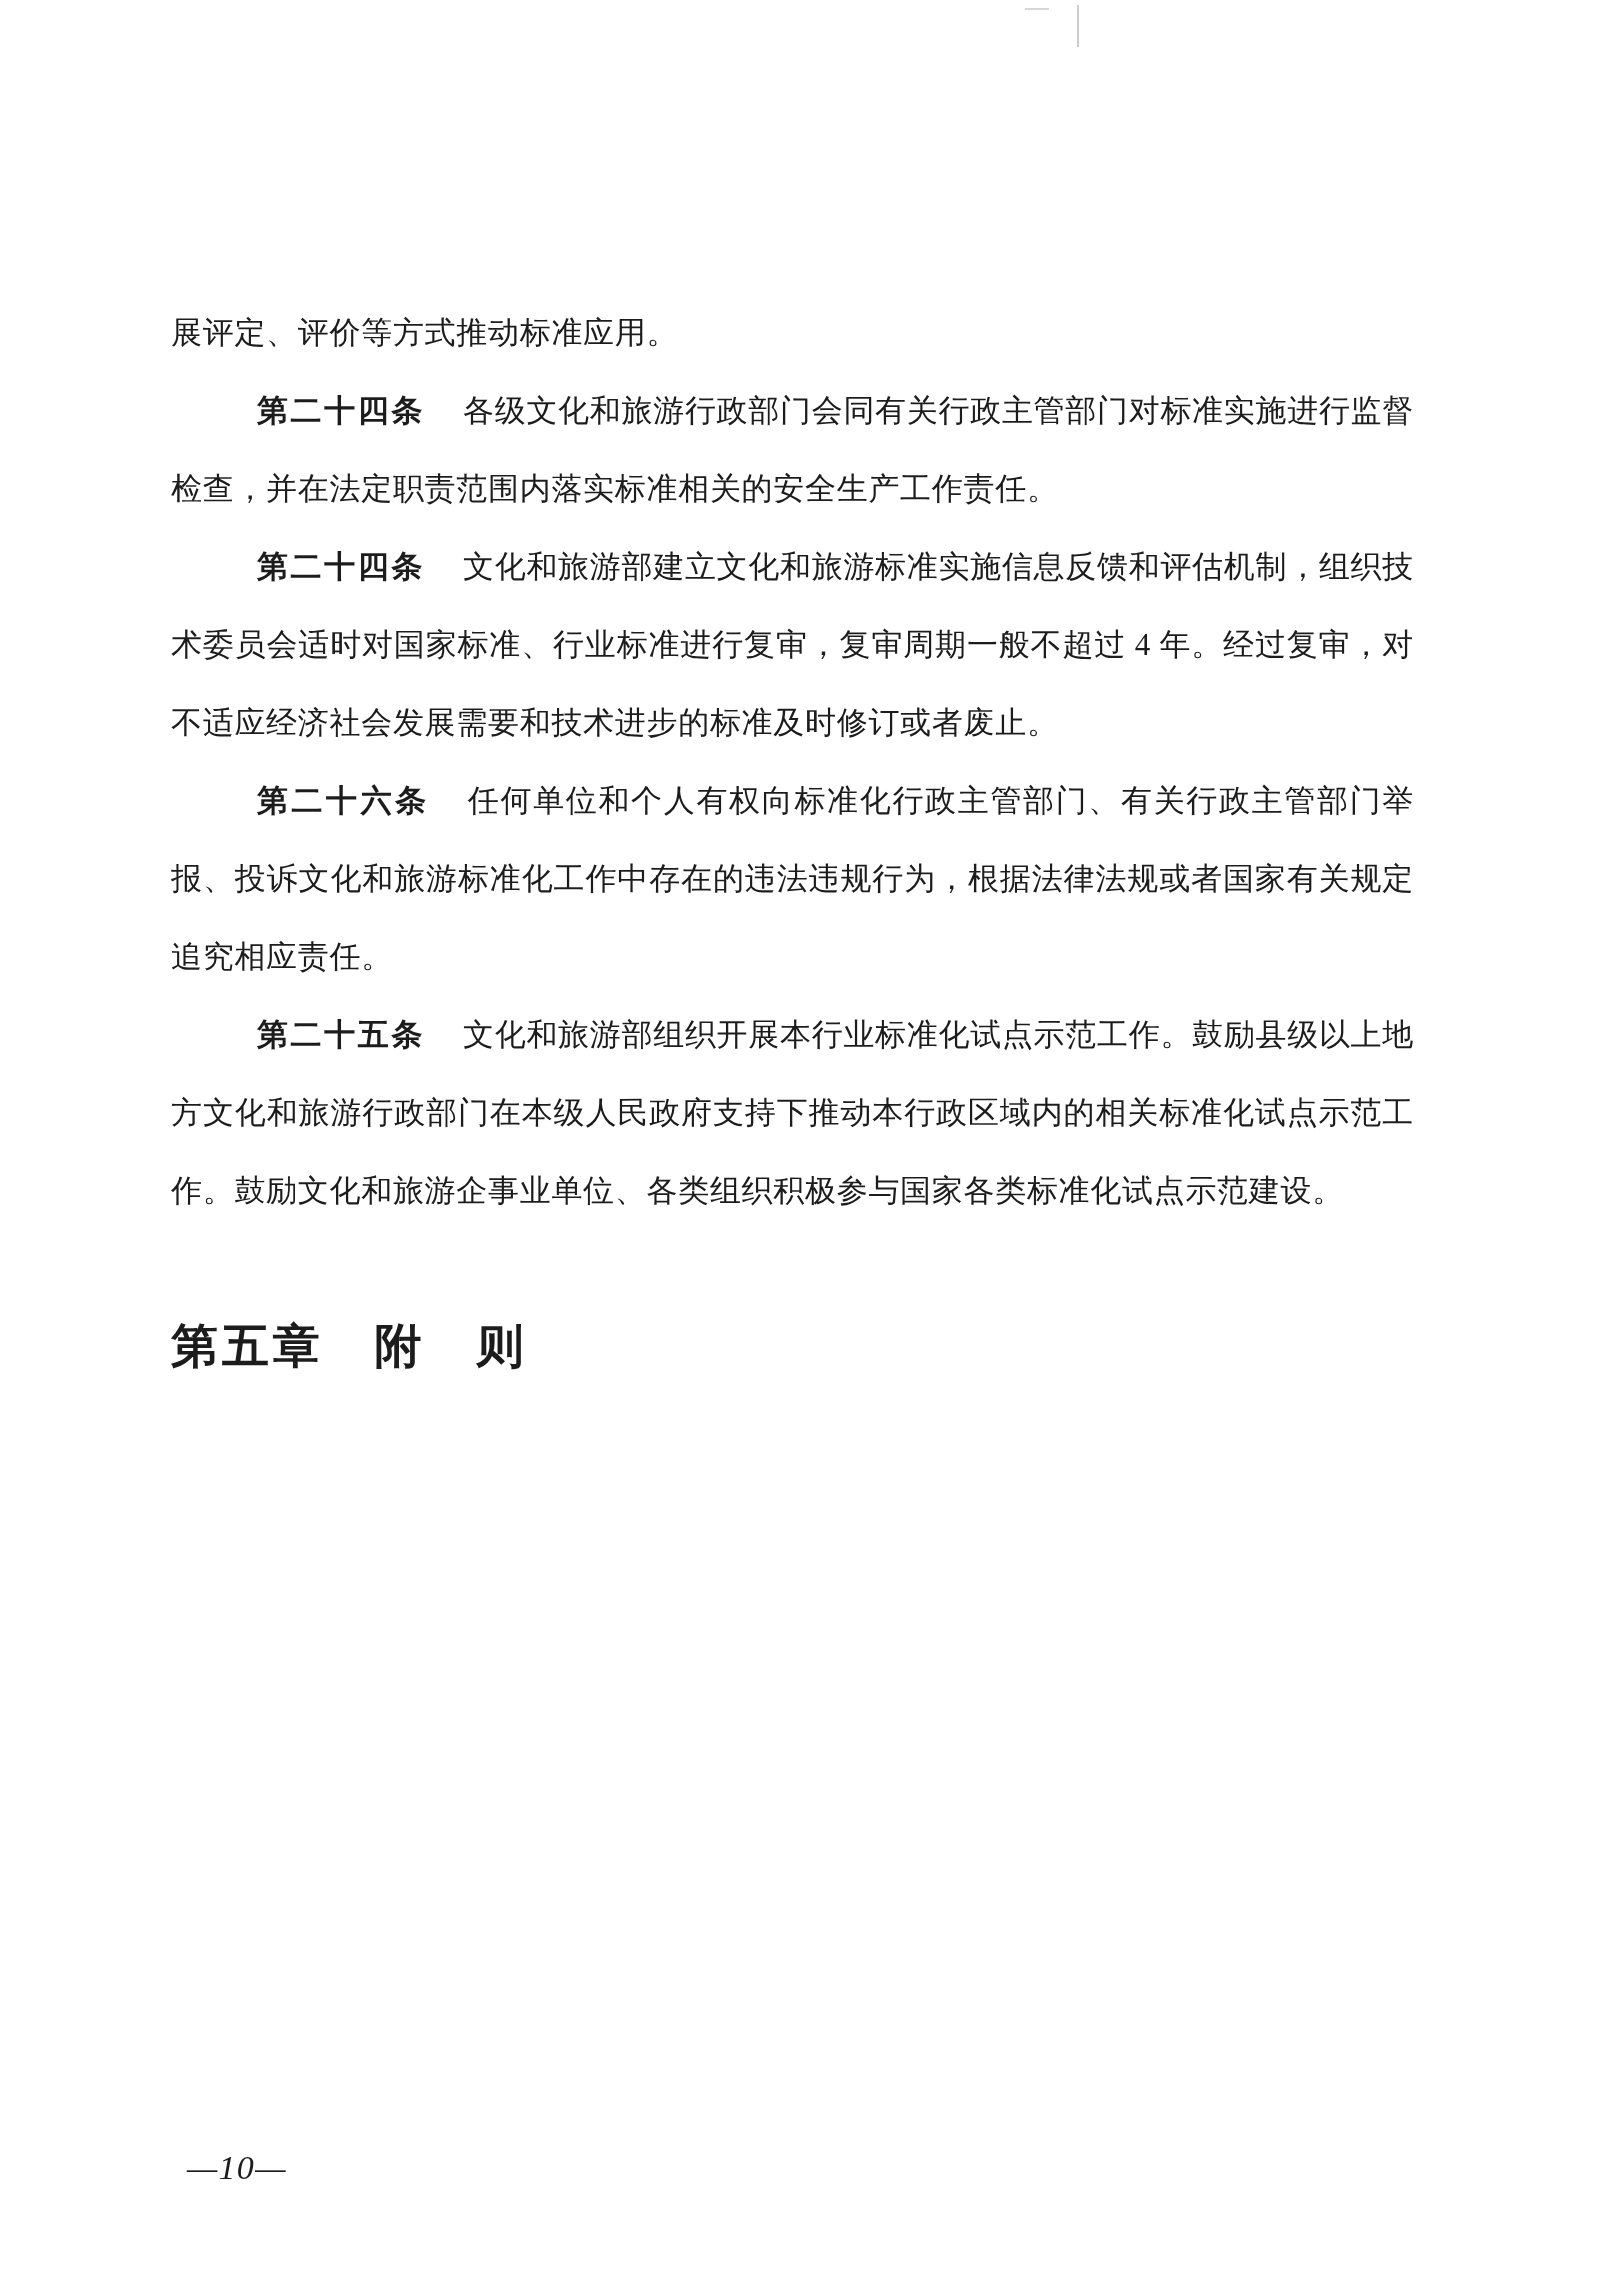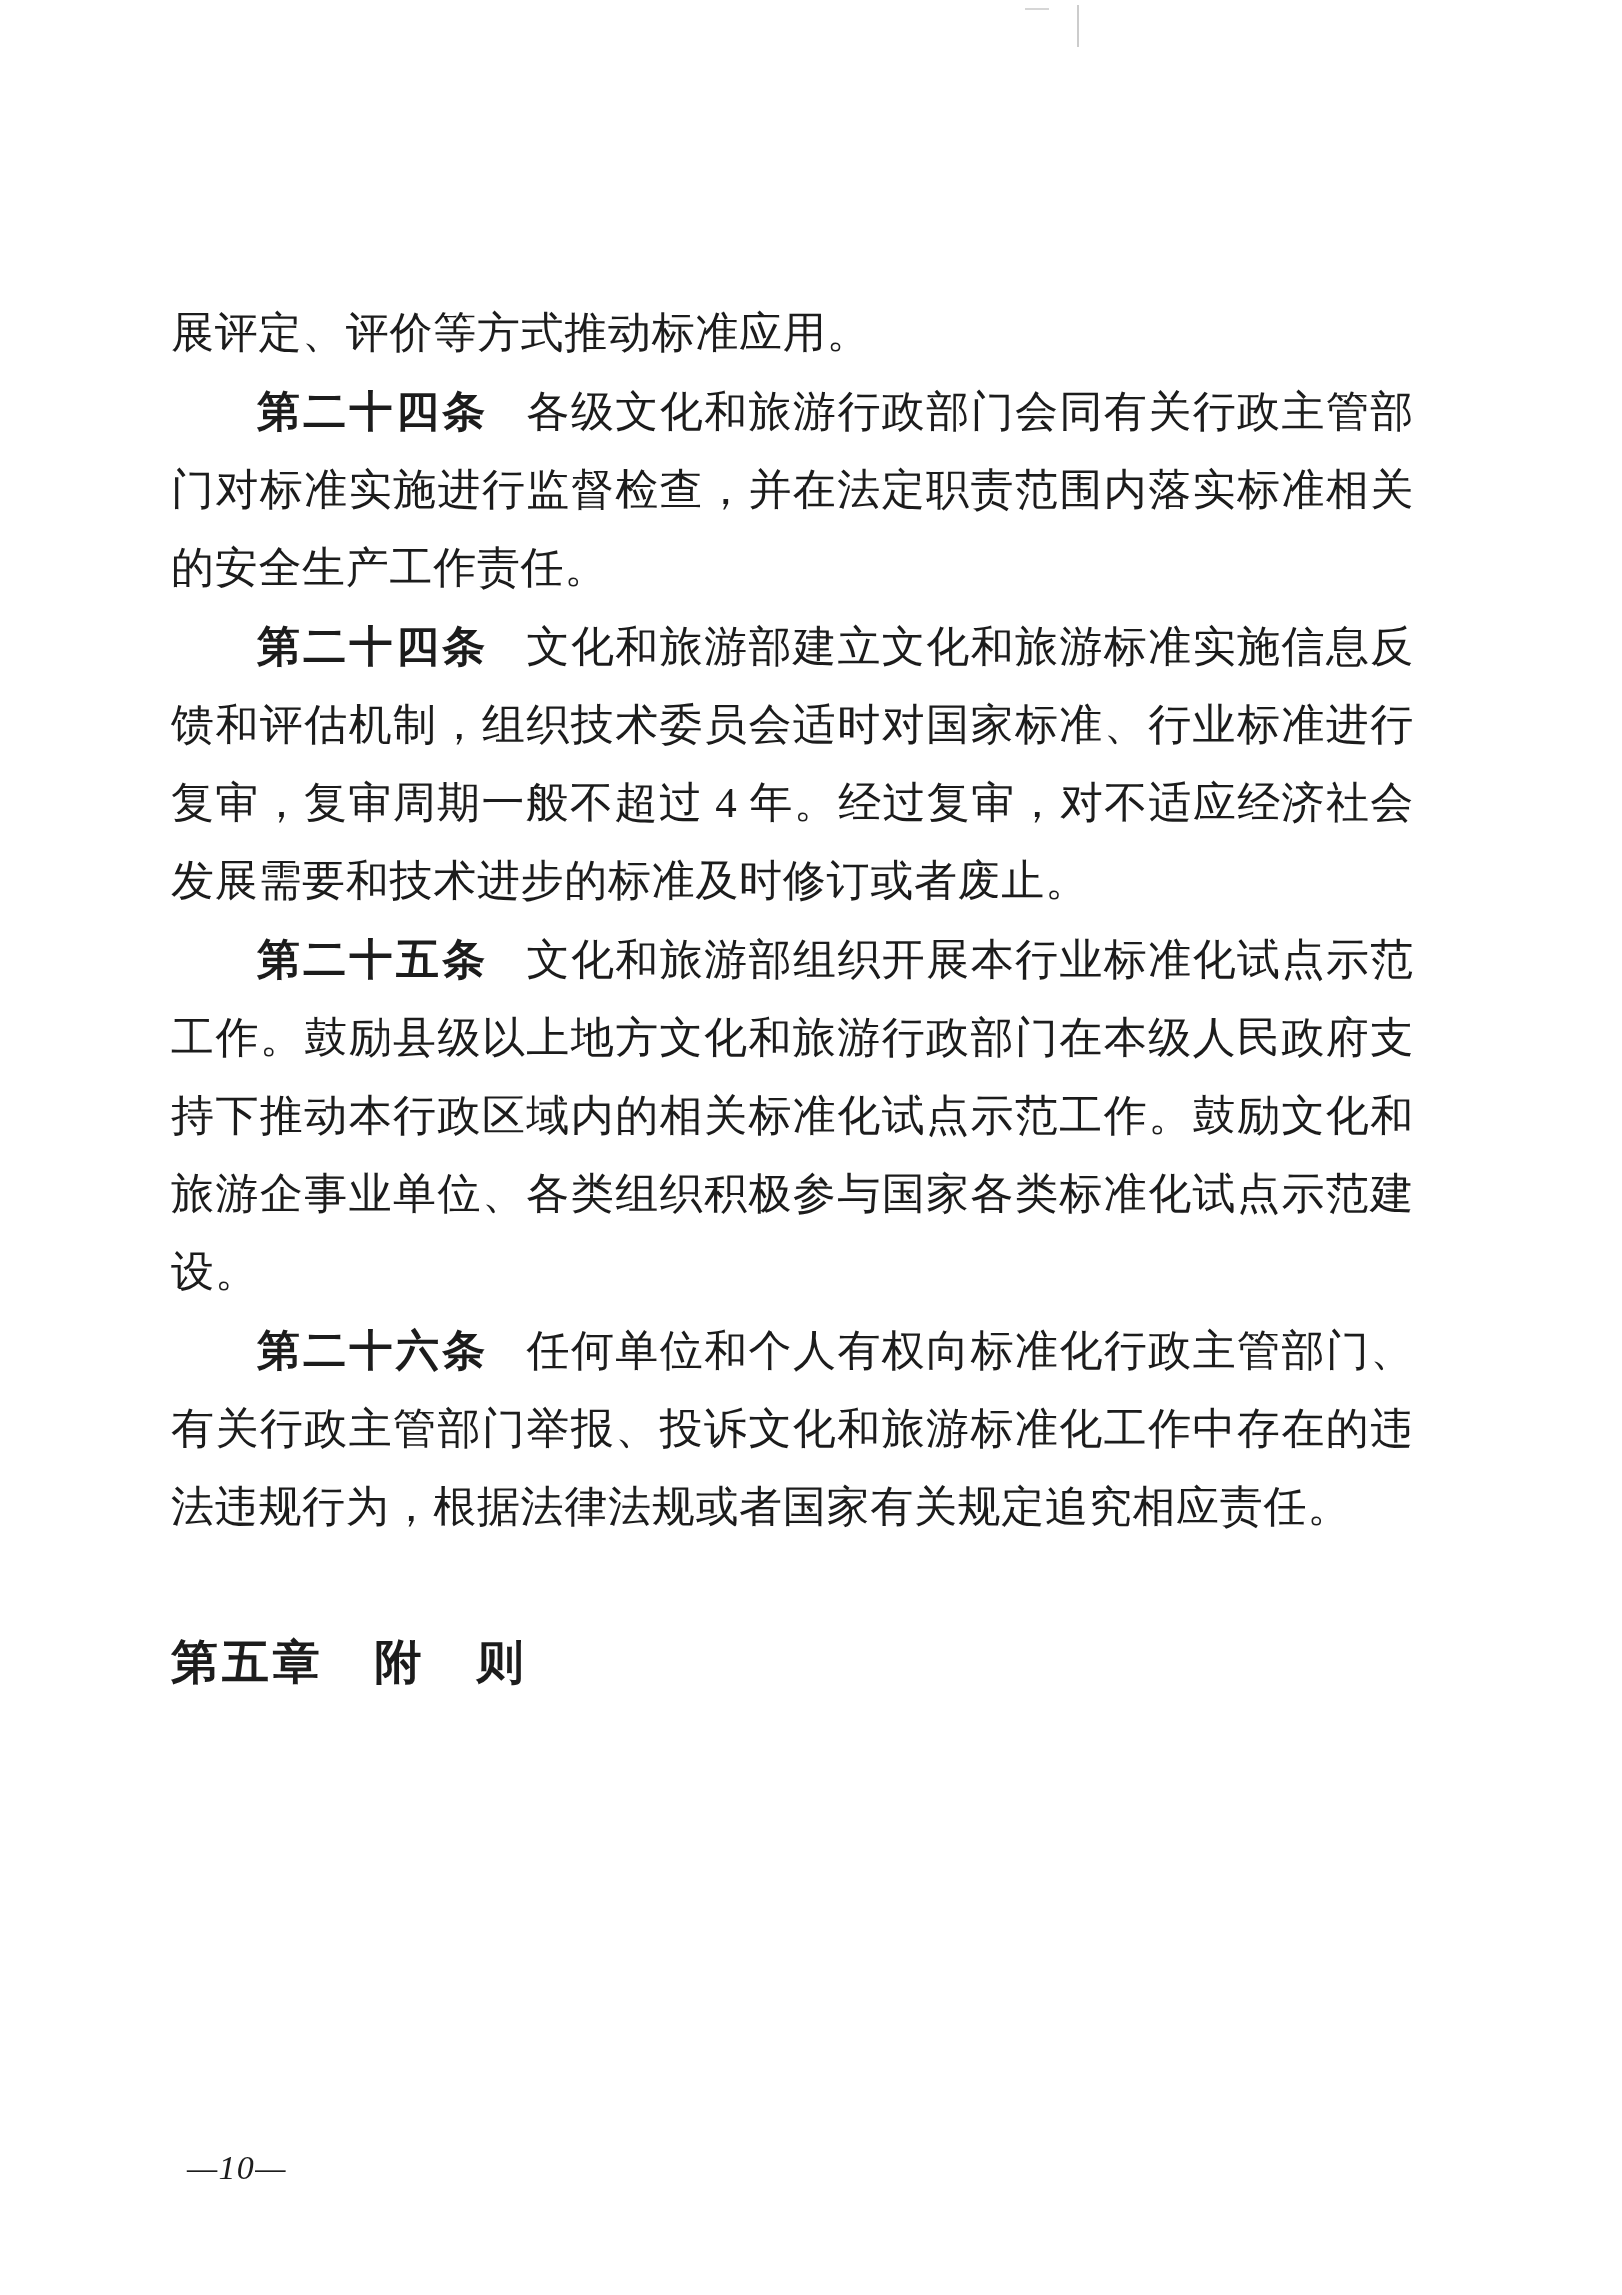--- a/index.html
+++ b/index.html
@@ -16,21 +16,21 @@
   
   .content {
     position: absolute;
     left: 171px;
     top: 294px;
     width: 1243px;
   }
 
   .para {
     margin: 0;
-    font-size: 43px;
+    font-size: 31px;
     line-height: 78px;
     letter-spacing: 0.7px;
     text-align: justify;
     text-justify: inter-ideograph;
     text-indent: 86px;            
     word-break: break-all;
   }
   .para.no-indent { text-indent: 0; }
 
   .article-label {
@@ -87,23 +87,23 @@
 <div class="artifact-h"></div>
 
 <main class="content">
 
   <p class="para no-indent"><span>展评定、评价等方式推动标准应用。</span></p>
 
   <p class="para"><span class="article-label">第二十四条</span><span>各级文化和旅游行政部门会同有关行政主管部门对标准实施进行监督检查，并在法定职责范围内落实标准相关的安全生产工作责任。</span></p>
 
   <p class="para"><span class="article-label">第二十四条</span><span>文化和旅游部建立文化和旅游标准实施信息反馈和评估机制，组织技术委员会适时对国家标准、行业标准进行复审，复审周期一般不超过 4 年。经过复审，对不适应经济社会发展需要和技术进步的标准及时修订或者废止。</span></p>
 
+  <p class="para"><span class="article-label">第二十六条</span><span>任何单位和个人有权向标准化行政主管部门、有关行政主管部门举报、投诉文化和旅游标准化工作中存在的违法违规行为，根据法律法规或者国家有关规定追究相应责任。</span></p>
+
   <p class="para"><span class="article-label">第二十五条</span><span>文化和旅游部组织开展本行业标准化试点示范工作。鼓励县级以上地方文化和旅游行政部门在本级人民政府支持下推动本行政区域内的相关标准化试点示范工作。鼓励文化和旅游企事业单位、各类组织积极参与国家各类标准化试点示范建设。</span></p>
-
-  <p class="para"><span class="article-label">第二十六条</span><span>任何单位和个人有权向标准化行政主管部门、有关行政主管部门举报、投诉文化和旅游标准化工作中存在的违法违规行为，根据法律法规或者国家有关规定追究相应责任。</span></p>
 
 
   <h2 class="chapter">第五章　附　则</h2>
 
 
 </main>
 
 <div class="page-number">—10—</div>
 
 

